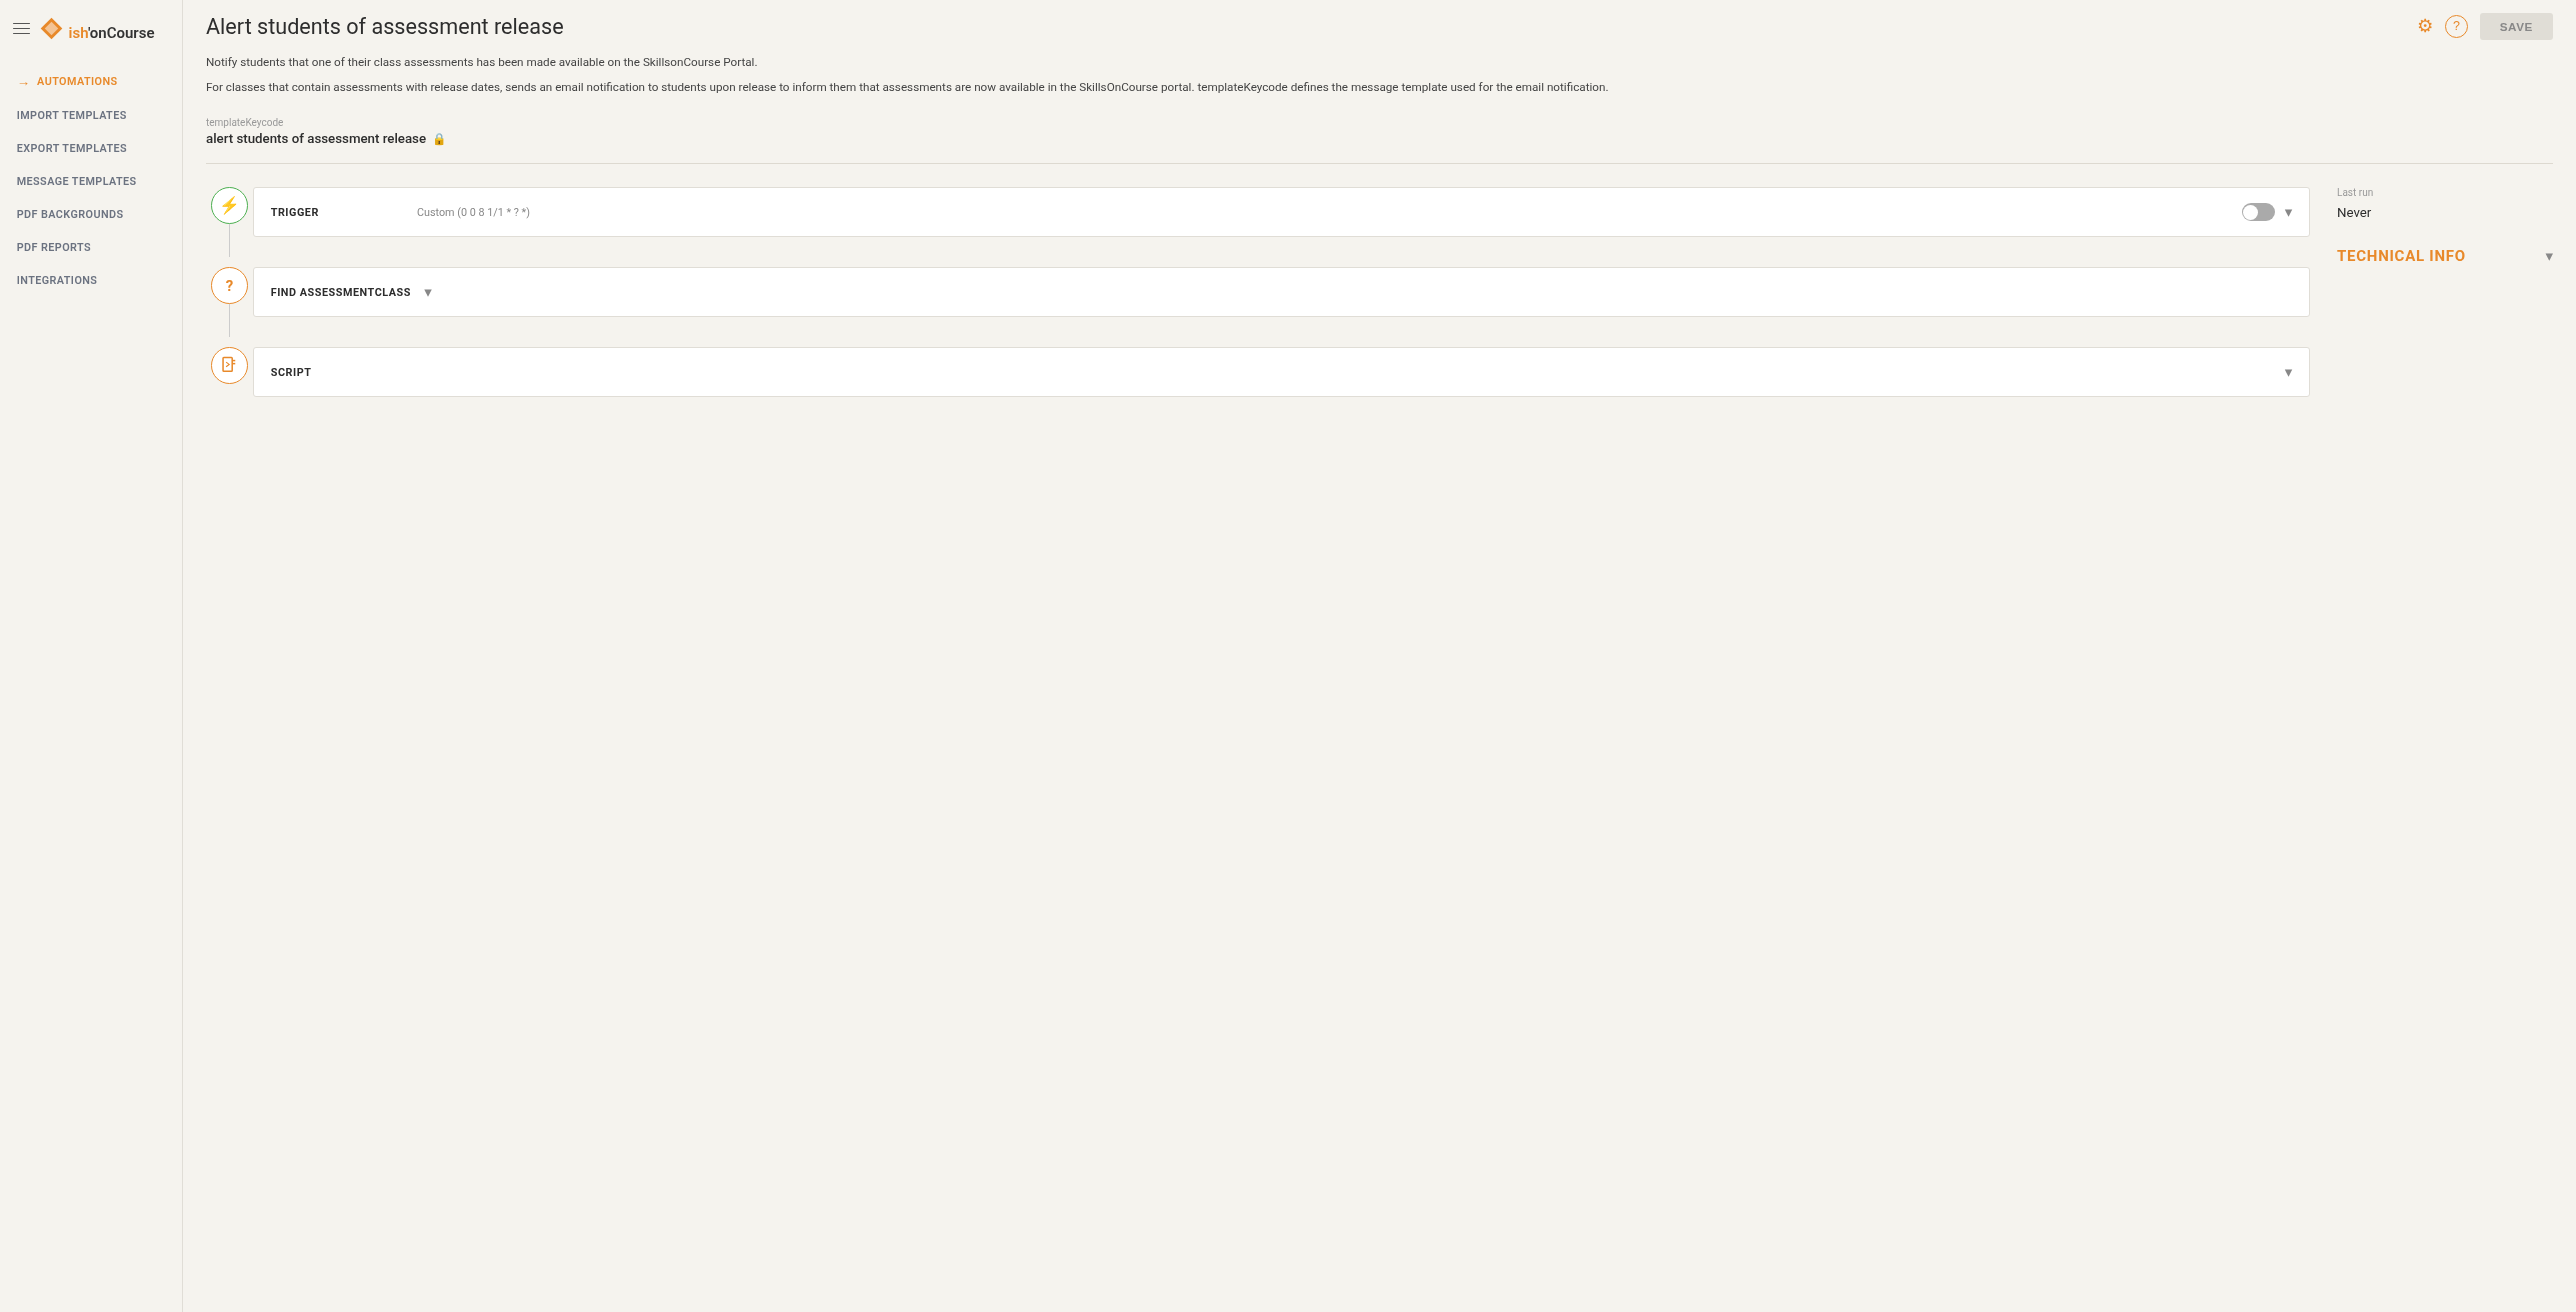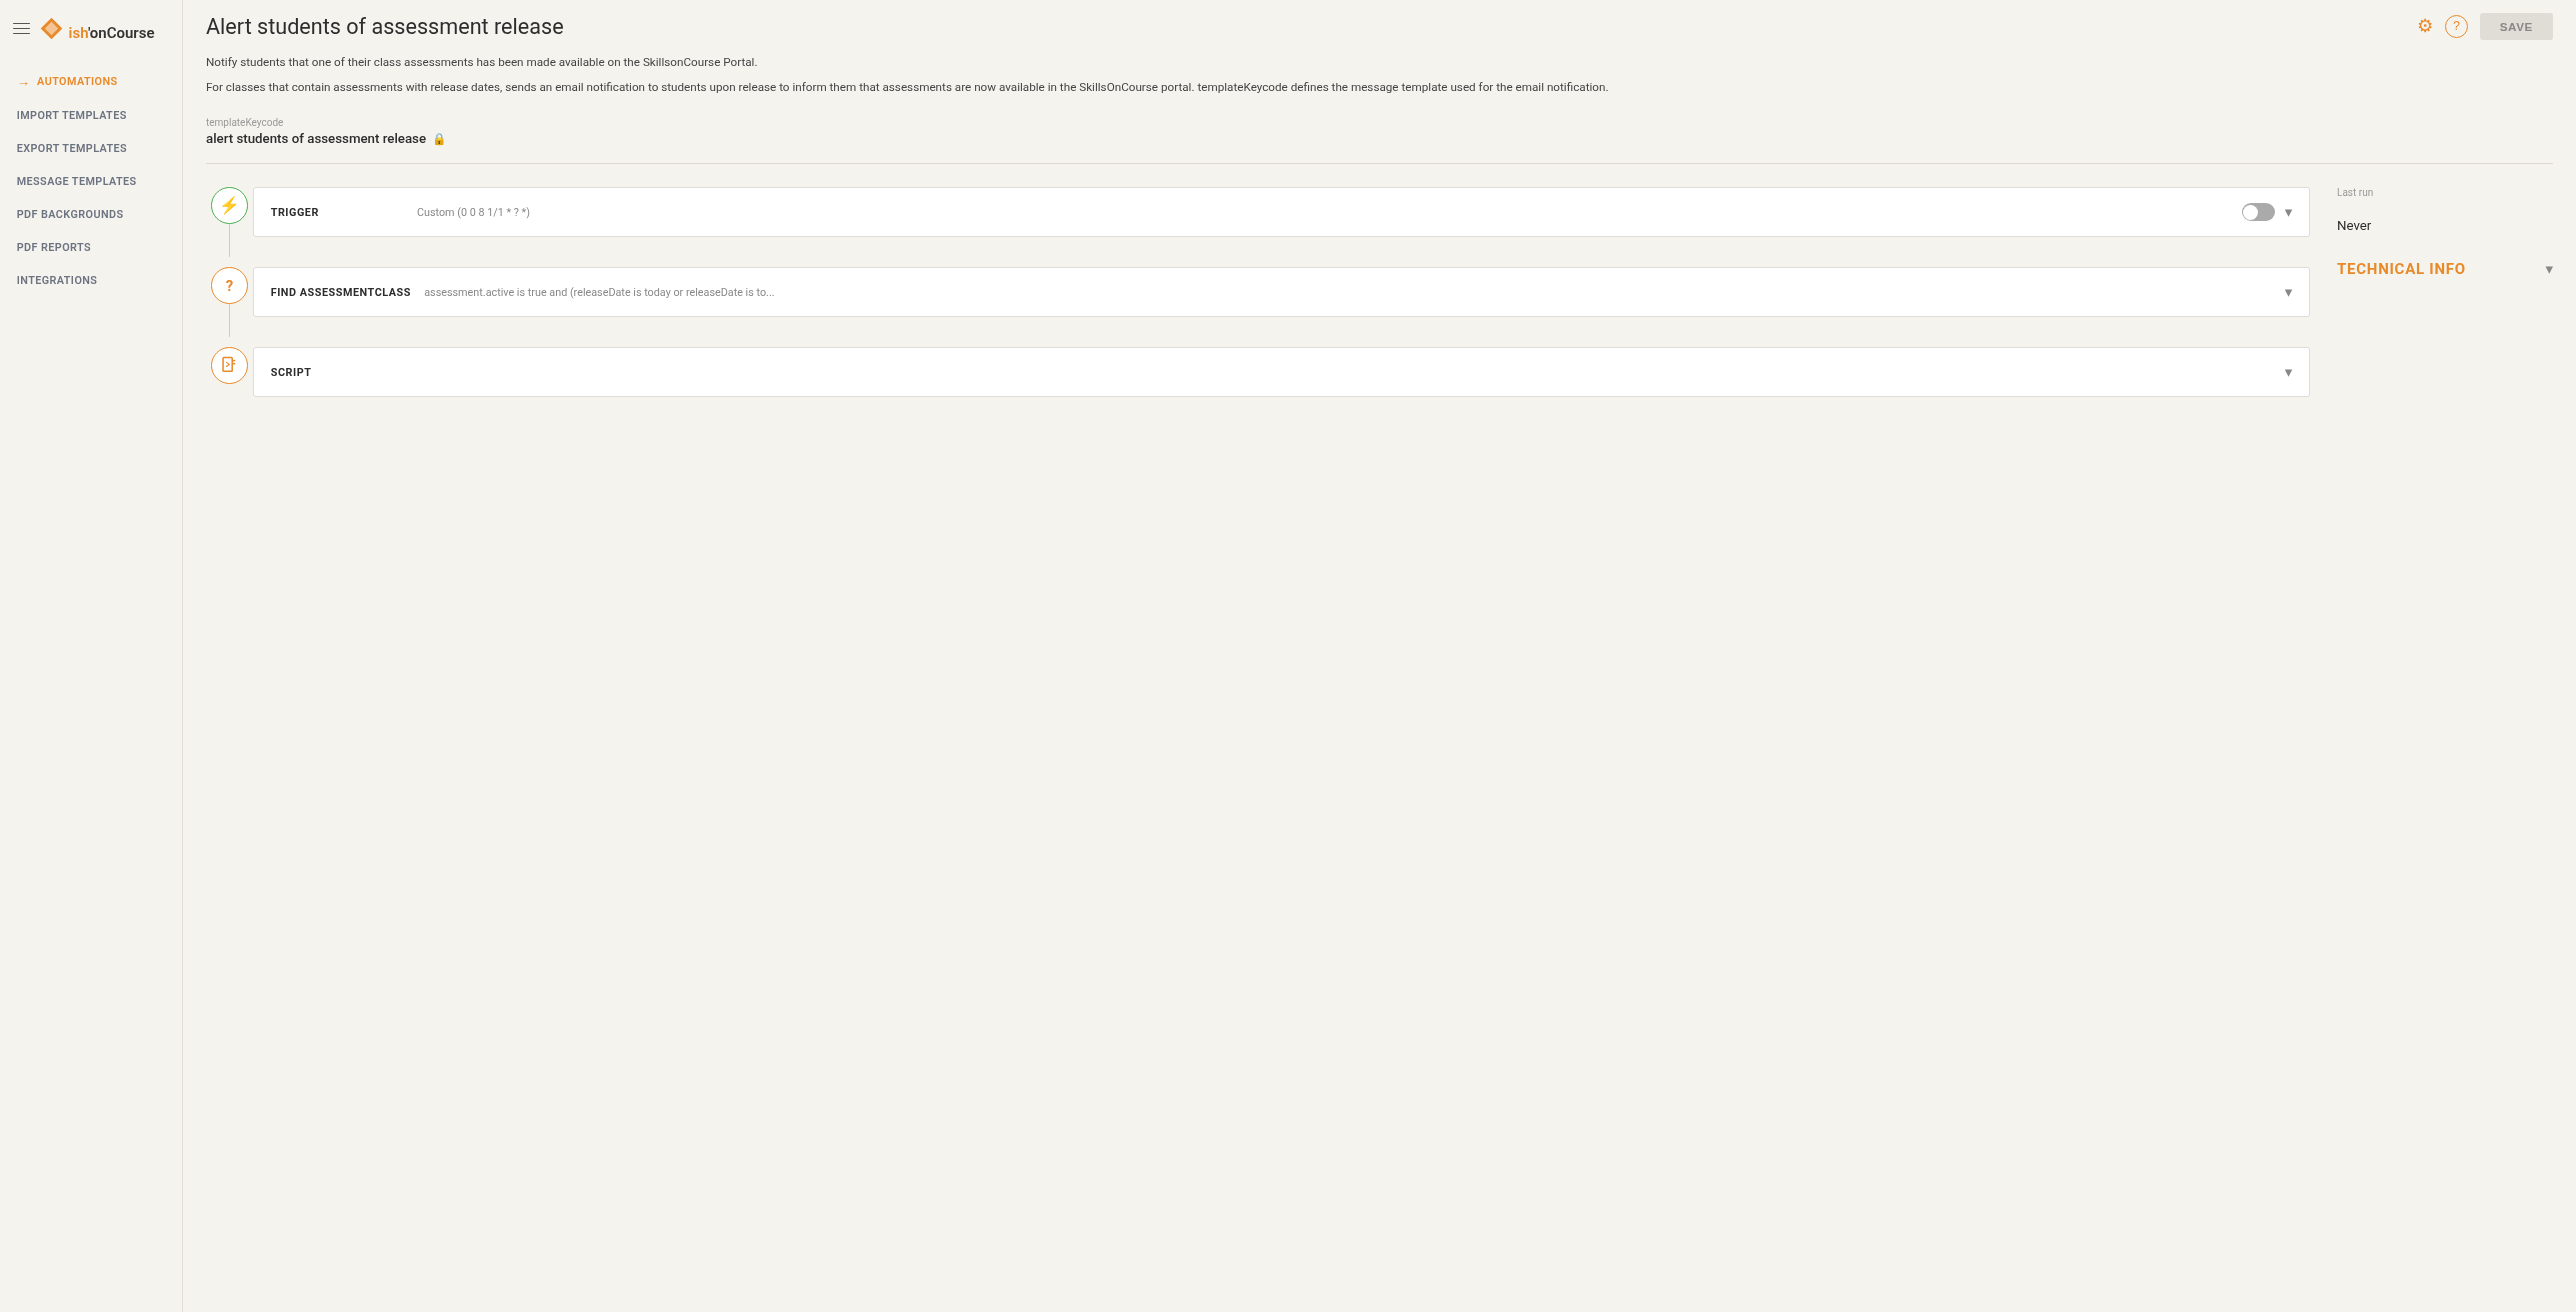--- a/index.html
+++ b/index.html
@@ -278,21 +278,21 @@
     .right-panel {
       width: 216px;
       flex-shrink: 0;
     }
     .last-run-block {
       margin-bottom: 20px;
     }
     .last-run-label {
       font-size: 10px;
       color: #999;
-      margin-bottom: 20px;
+      margin-bottom: 7px;
     }
     .last-run-value {
       font-size: 13.3px;
       color: #2d2d2d;
     }
     .tech-info-header {
       display: flex;
       align-items: center;
       justify-content: space-between;
       padding: 6.7px 0;
@@ -410,21 +410,20 @@
         <div class="step-row step-gap">
           <div class="step-connector">
             <div class="step-icon-circle orange">
               <span style="font-size:15px;font-weight:bold;">?</span>
             </div>
             <div class="connector-line"></div>
           </div>
           <div class="step-card">
             <div class="step-card-inner">
               <span class="step-label">FIND ASSESSMENTCLASS</span>
-              <span class="step-detail">assessment.active is true and (releaseDate is today or releaseDate is to...</span>
               <div class="step-actions">
                 <span class="chevron-icon">▾</span>
               </div>
             </div>
           </div>
         </div>
 
         <div class="step-row">
           <div class="step-connector">
             <div class="step-icon-circle orange">

